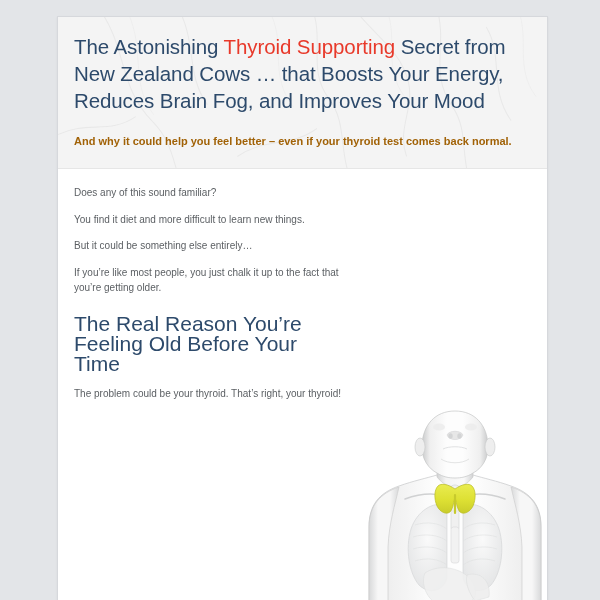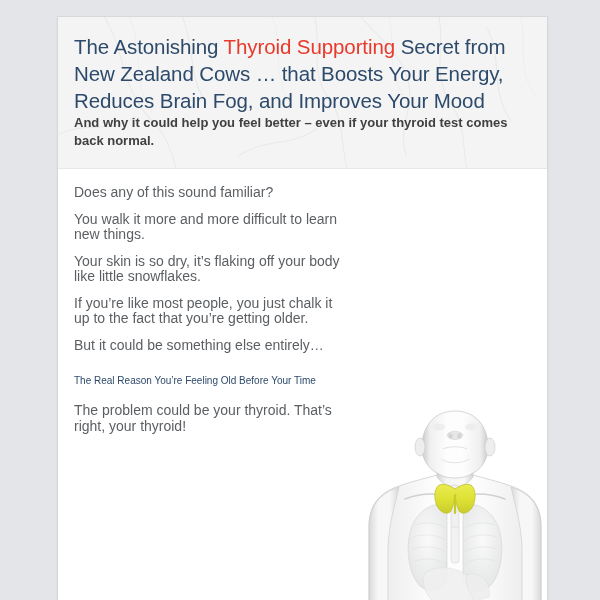--- a/index.html
+++ b/index.html
@@ -58,48 +58,49 @@
     font-size: 20.5px;
     line-height: 27px;
     font-weight: 400;
     color: #2d4a6b;
     letter-spacing: -0.1px;
   }
   .headline .accent { color: #e8392a; }
 
   .subhead {
     position: relative;
-    font-size: 13px;
+    margin-top: 18px;
+    font-size: 11px;
     line-height: 18px;
     font-weight: bold;
-    color: #404040;
+    color: #a16207;
   }
 
   
   .card-body {
     position: relative;
     padding: 16px 16px 0 16px;
     height: 428px;
   }
 
   .text-col {
     position: relative;
     width: 272px;
     z-index: 2;
   }
 
   .text-col p {
-    font-size: 14px;
+    font-size: 10px;
     line-height: 15.5px;
     color: #5b5f63;
     margin-bottom: 11px;
   }
 
   .section-heading {
-    font-size: 10px;
+    font-size: 21px;
     line-height: 20px;
     font-weight: 400;
     color: #2d4a6b;
     margin-top: 18px;
     margin-bottom: 12px;
   }
 
   
   .anatomy {
     position: absolute;
@@ -251,24 +252,23 @@
                        C121,98 121,89 117,85
                        C114,82 107,83 100,88 Z" fill="url(#thyG)" stroke="#b9bc25" stroke-width="0.7"></path>
               <path d="M100,94 L100,112" stroke="#c7ca2d" stroke-width="2.2" stroke-linecap="round"></path>
             </g>
           </g>
         </svg>
       </div>
 
       <div class="text-col">
         <p>Does any of this sound familiar?</p>
-        <p>You walk it more and more difficult to learn new things.</p>
-        <p>Your skin is so dry, it’s flaking off your body like little snowflakes.</p>
+        <p>You find it diet and more difficult to learn new things.</p>
+        <p>But it could be something else entirely…</p>
         <p>If you’re like most people, you just chalk it up to the fact that you’re getting older.</p>
-        <p>But it could be something else entirely…</p>
 
         <h2 class="section-heading">The Real Reason You’re Feeling Old Before Your Time</h2>
 
         <p>The problem could be your thyroid. That’s right, your thyroid!</p>
 
       </div>
 
     </div>
   </article>
 </div>

